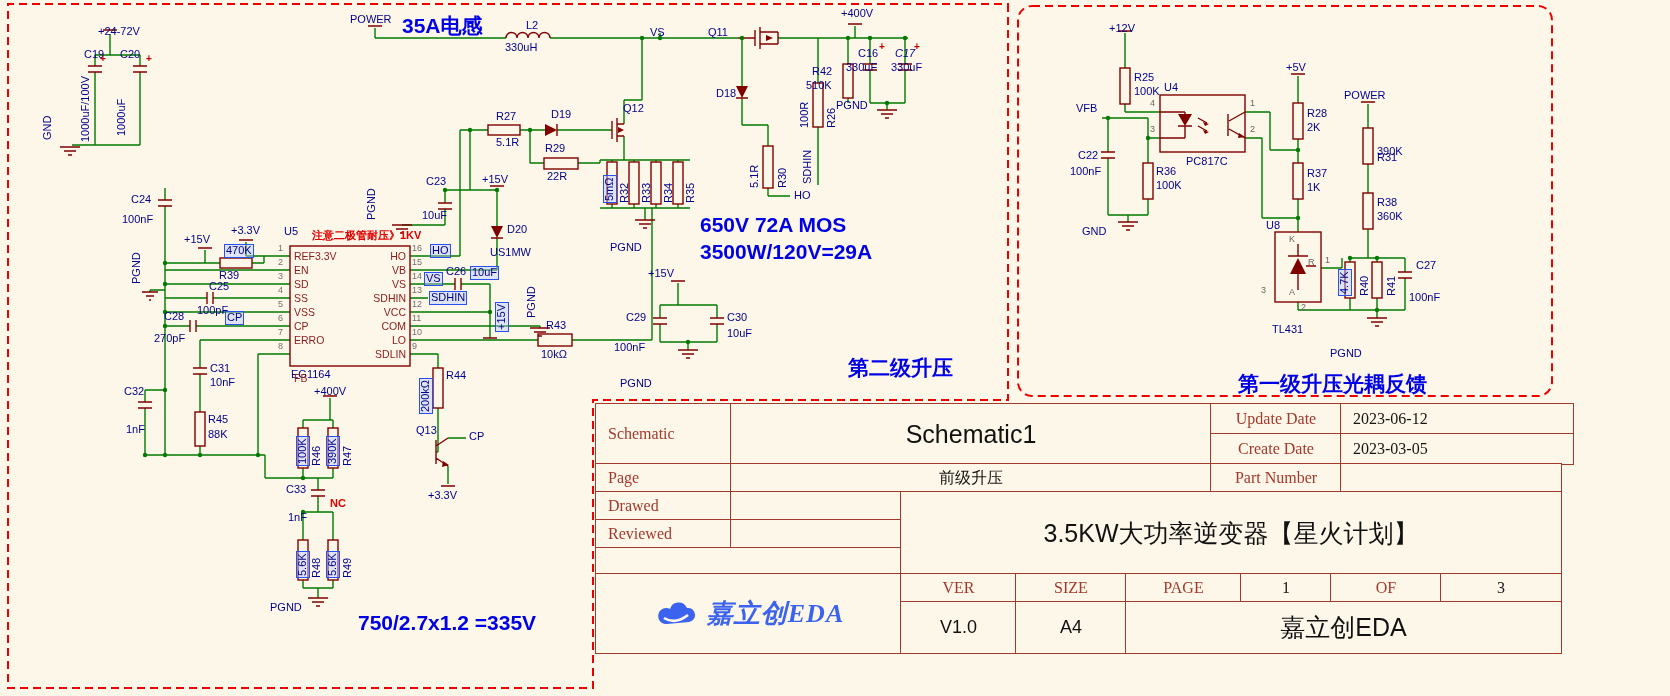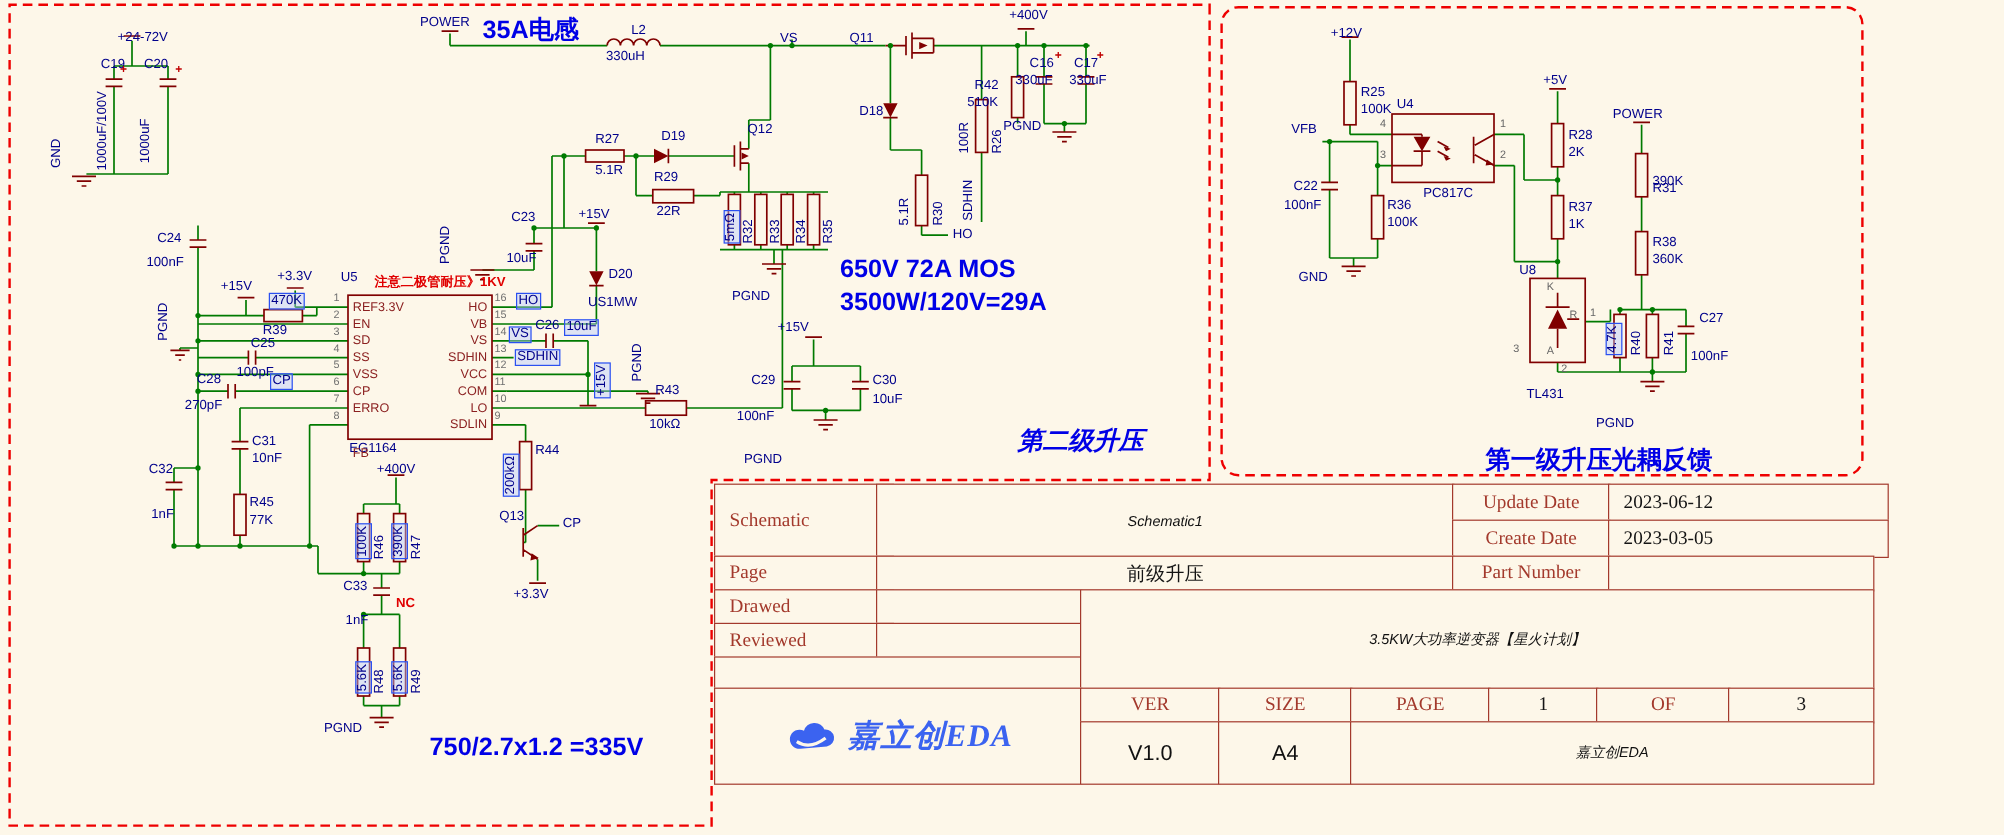--- a/index.html
+++ b/index.html
@@ -15,21 +15,21 @@
   .warn{color:#E00000;font-weight:bold;}
   .plus{color:#C00000;font-weight:bold;font-size:10px;}
   .pin{font-size:9px;color:#666;}
   #ic-pins{position:absolute;left:0;top:0;z-index:3;}
   .icname{position:absolute;font-size:10.5px;color:#8B2020;white-space:nowrap;}
   .icnum{position:absolute;font-size:9px;color:#707070;white-space:nowrap;}
   .tb-cell{position:absolute;border:1px solid #A3392C;display:flex;align-items:center;justify-content:center;
            color:#A3392C;font:16px "Liberation Serif","DejaVu Serif",serif;z-index:4;background:#FDF7E9;}
   .tb-left{justify-content:flex-start;padding-left:12px;}
   .tb-val{color:#151515;}
-  .tb-big{font-family:"Liberation Sans","DejaVu Sans",sans-serif;font-size:12px;color:#111;font-style:italic;}
+  .tb-big{font-family:"Liberation Sans","DejaVu Sans",sans-serif;font-size:25px;color:#111;}
   .tb-mid{font-family:"Liberation Sans","DejaVu Sans",sans-serif;font-size:18px;color:#111;}
   .logo{display:flex;align-items:center;gap:8px;}
   .logo-text{font-weight:bold;font-style:italic;font-size:26px;color:#3B63F0;letter-spacing:1px;}
 </style>
 </head>
 <body>
 
 <div class="stage">
 
   <svg class="canvas" width="1670" height="696" viewBox="0 0 1670 696">
@@ -191,21 +191,21 @@
       <span class="lb" style="left: 350px; top: 14px;">POWER</span>
       <span class="lb ann" style="left: 402px; top: 15px;">35A电感</span>
       <span class="lb" style="left: 526px; top: 20px;">L2</span>
       <span class="lb" style="left: 505px; top: 42px;">330uH</span>
       <span class="lb" style="left: 650px; top: 27px;">VS</span>
       <span class="lb" style="left: 708px; top: 27px;">Q11</span>
       <span class="lb" style="left: 841px; top: 8px;">+400V</span>
       <span class="lb" style="left: 858px; top: 48px;">C16</span>
       <span class="lb plus" style="left: 879px; top: 42px;">+</span>
       <span class="lb" style="left: 846px; top: 62px;">330uF</span>
-      <span class="lb" style="left: 895px; top: 48px;">C17</span>
+      <span class="lb" style="left: 895px; top: 48px; font-style: italic;">C17</span>
       <span class="lb plus" style="left: 914px; top: 42px;">+</span>
       <span class="lb" style="left: 891px; top: 62px;">330uF</span>
       <span class="lb" style="left: 836px; top: 100px;">PGND</span>
       <span class="lb" style="left: 716px; top: 88px; text-align: right;">D18</span>
       <span class="lb" style="left: 812px; top: 66px;">R42</span>
       <span class="lb" style="left: 806px; top: 80px;">510K</span>
       <span class="lb rot" style="left: 826px; top: 128px;">R26</span>
       <span class="lb rot" style="left: 799px; top: 128px;">100R</span>
       <span class="lb rot" style="left: 802px; top: 184px;">SDHIN</span>
       <span class="lb" style="left: 794px; top: 190px;">HO</span>
@@ -244,21 +244,21 @@
       <span class="lb box" style="left: 225px; top: 311px;">CP</span>
       <span class="lb" style="left: 164px; top: 311px;">C28</span>
       <span class="lb" style="left: 154px; top: 333px;">270pF</span>
       <span class="lb" style="left: 131px; top: 194px;">C24</span>
       <span class="lb" style="left: 122px; top: 214px;">100nF</span>
       <span class="lb" style="left: 210px; top: 363px;">C31</span>
       <span class="lb" style="left: 210px; top: 377px;">10nF</span>
       <span class="lb" style="left: 124px; top: 386px;">C32</span>
       <span class="lb" style="left: 126px; top: 424px;">1nF</span>
       <span class="lb" style="left: 208px; top: 414px;">R45</span>
-      <span class="lb" style="left: 208px; top: 429px;">77K</span>
+      <span class="lb" style="left: 208px; top: 429px;">88K</span>
       <span class="lb box" style="left: 430px; top: 244px;">HO</span>
       <span class="lb box" style="left: 424px; top: 272px;">VS</span>
       <span class="lb" style="left: 446px; top: 266px;">C26</span>
       <span class="lb box" style="left: 470px; top: 266px;">10uF</span>
       <span class="lb box" style="left: 429px; top: 291px;">SDHIN</span>
       <span class="lb rot" style="left: 526px; top: 318px;">PGND</span>
       <span class="lb rot box" style="left: 495px; top: 332px;">+15V</span>
       <span class="lb" style="left: 546px; top: 320px;">R43</span>
       <span class="lb" style="left: 541px; top: 349px;">10kΩ</span>
       <span class="lb" style="left: 446px; top: 370px;">R44</span>
@@ -279,21 +279,21 @@
       <span class="lb warn" style="left: 330px; top: 498px;">NC</span>
       <span class="lb" style="left: 288px; top: 512px;">1nF</span>
       <span class="lb" style="left: 270px; top: 602px;">PGND</span>
       <span class="lb ann" style="left: 358px; top: 612px;">750/2.7x1.2 =335V</span>
       <span class="lb" style="left: 648px; top: 268px;">+15V</span>
       <span class="lb" style="left: 626px; top: 312px;">C29</span>
       <span class="lb" style="left: 614px; top: 342px;">100nF</span>
       <span class="lb" style="left: 727px; top: 312px;">C30</span>
       <span class="lb" style="left: 727px; top: 328px;">10uF</span>
       <span class="lb" style="left: 620px; top: 378px;">PGND</span>
-      <span class="lb ann" style="left: 848px; top: 357px; font-style: italic;">第二级升压</span>
+      <span class="lb ann" style="left: 848px; top: 357px;">第二级升压</span>
       <span class="lb" style="left: 1109px; top: 23px;">+12V</span>
       <span class="lb" style="left: 1134px; top: 72px;">R25</span>
       <span class="lb" style="left: 1134px; top: 86px;">100K</span>
       <span class="lb" style="left: 1164px; top: 82px;">U4</span>
       <span class="lb" style="left: 1186px; top: 156px;">PC817C</span>
       <span class="lb" style="left: 1076px; top: 103px;">VFB</span>
       <span class="lb" style="left: 1078px; top: 150px;">C22</span>
       <span class="lb" style="left: 1070px; top: 166px;">100nF</span>
       <span class="lb" style="left: 1156px; top: 166px;">R36</span>
       <span class="lb" style="left: 1156px; top: 180px;">100K</span>

